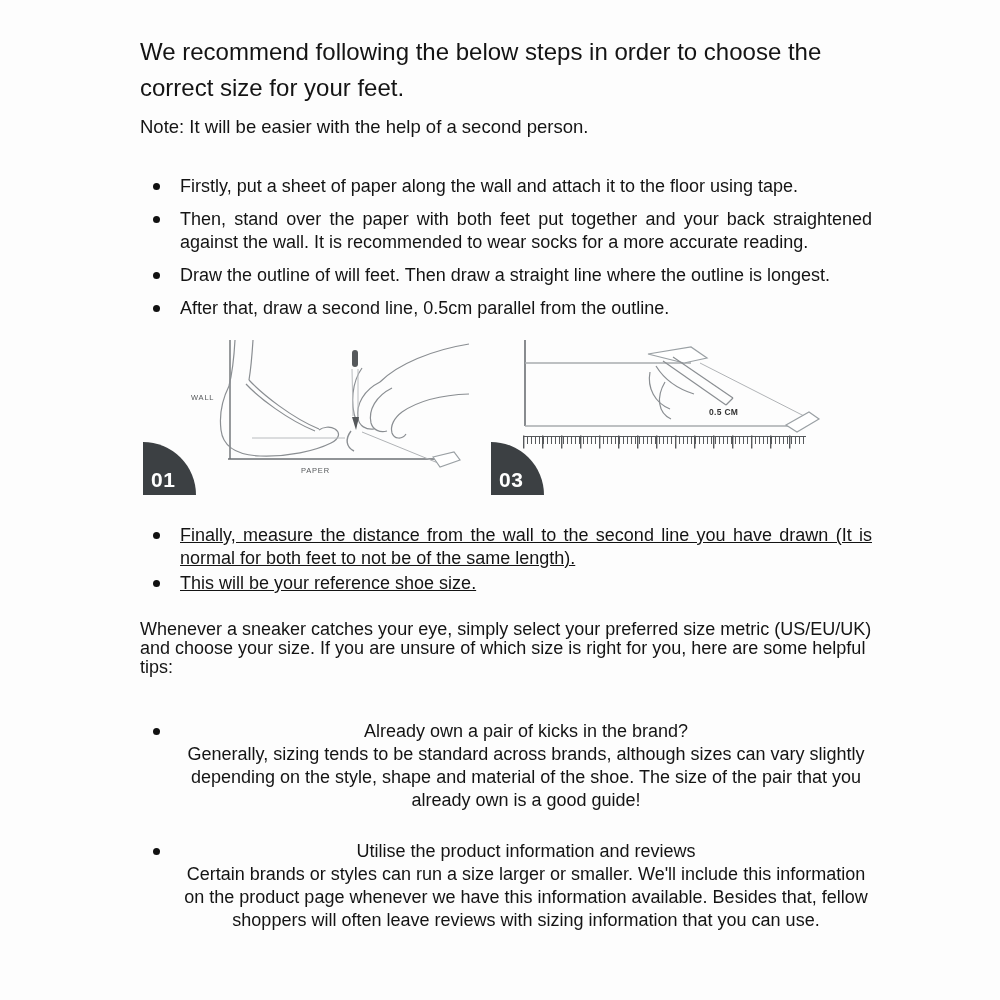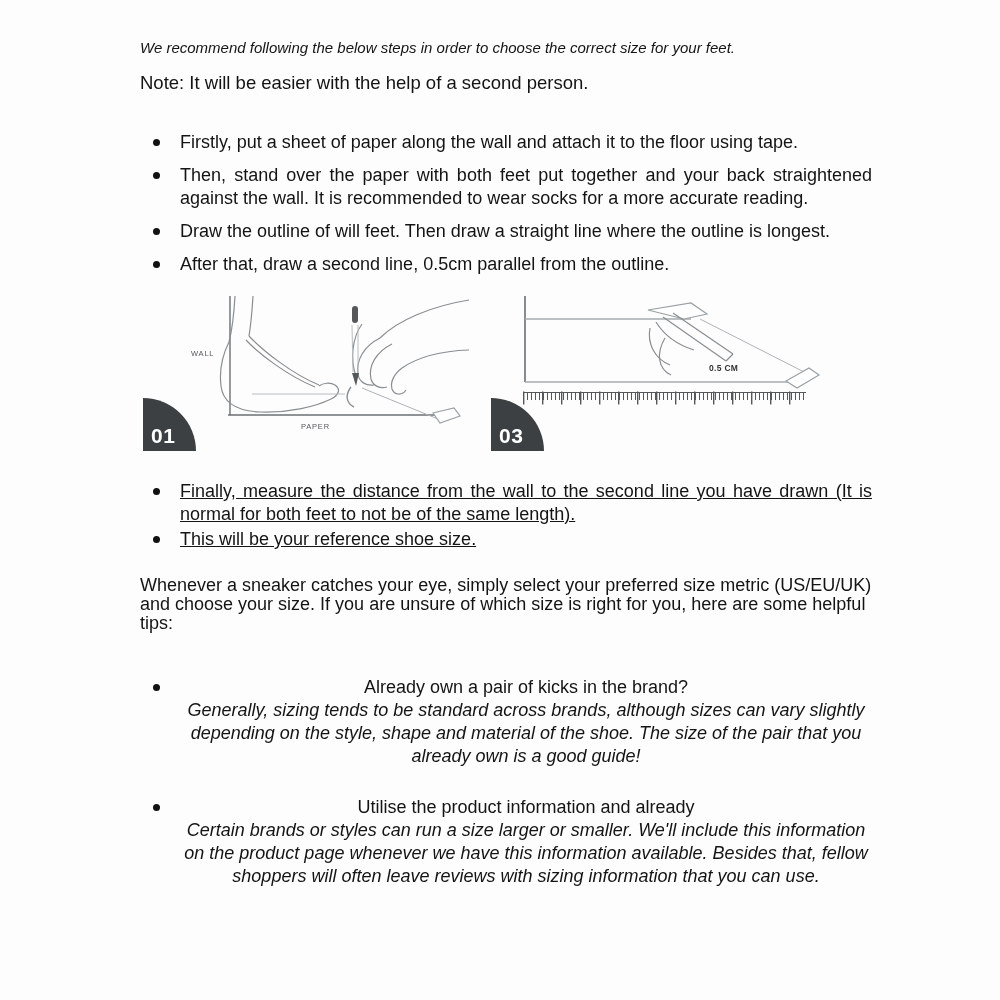--- a/index.html
+++ b/index.html
@@ -4,21 +4,21 @@
 <style>
   * { margin: 0; padding: 0; box-sizing: border-box; }
   html, body { width: 1000px; height: 1000px; background: #fdfdfd; }
   body {
     font-family: "Liberation Sans", "DejaVu Sans", sans-serif;
     color: #141414;
     overflow: hidden;
   }
   .content { padding: 34px 128px 0 140px; }
 
-  .intro { font-size: 15px; line-height: 28px; font-style: italic; }
+  .intro { font-size: 24px; line-height: 36px; }
   .note  { font-size: 18.5px; line-height: 28px; margin-top: 7px; }
 
   ul.bullets { list-style: none; margin: 0; padding: 0; }
   ul.bullets > li {
     position: relative;
     padding-left: 40px;
     font-size: 18px;
     line-height: 23px;
     text-align: justify;
     margin-bottom: 10px;
@@ -61,21 +61,21 @@
 
   .sizing-par {
     margin-top: 25px;
     font-size: 18px;
     line-height: 19px;
   }
 
   ul.tips { margin-top: 43px; }
   ul.tips > li { margin-bottom: 28px; text-align: center; }
   .tip-title { font-size: 18px; line-height: 23px; }
-  .tip-body  { font-size: 18px; line-height: 23px; font-style: italic; }
+  .tip-body  { font-size: 18px; line-height: 23px; }
 
   .diag-label {
     font-family: "Liberation Sans", sans-serif;
     fill: #55585b;
     font-size: 7.5px;
     letter-spacing: 0.8px;
   }
   .diag-label-bold {
     font-family: "Liberation Sans", sans-serif;
     fill: #333;
@@ -191,18 +191,18 @@
   </ul>
 
   <p class="sizing-par">Whenever a sneaker catches your eye, simply select your preferred size metric (US/EU/UK) and choose your size. If you are unsure of which size is right for you, here are some helpful tips:</p>
 
   <ul class="bullets tips">
     <li>
       <div class="tip-title">Already own a pair of kicks in the brand?</div>
       <div class="tip-body">Generally, sizing tends to be standard across brands, although sizes can vary slightly depending on the style, shape and material of the shoe. The size of the pair that you already own is a good guide!</div>
     </li>
     <li>
-      <div class="tip-title">Utilise the product information and already</div>
+      <div class="tip-title">Utilise the product information and reviews</div>
       <div class="tip-body">Certain brands or styles can run a size larger or smaller. We'll include this information on the product page whenever we have this information available. Besides that, fellow shoppers will often leave reviews with sizing information that you can use.</div>
     </li>
   </ul>
 
 </div>
 
 </body></html>

